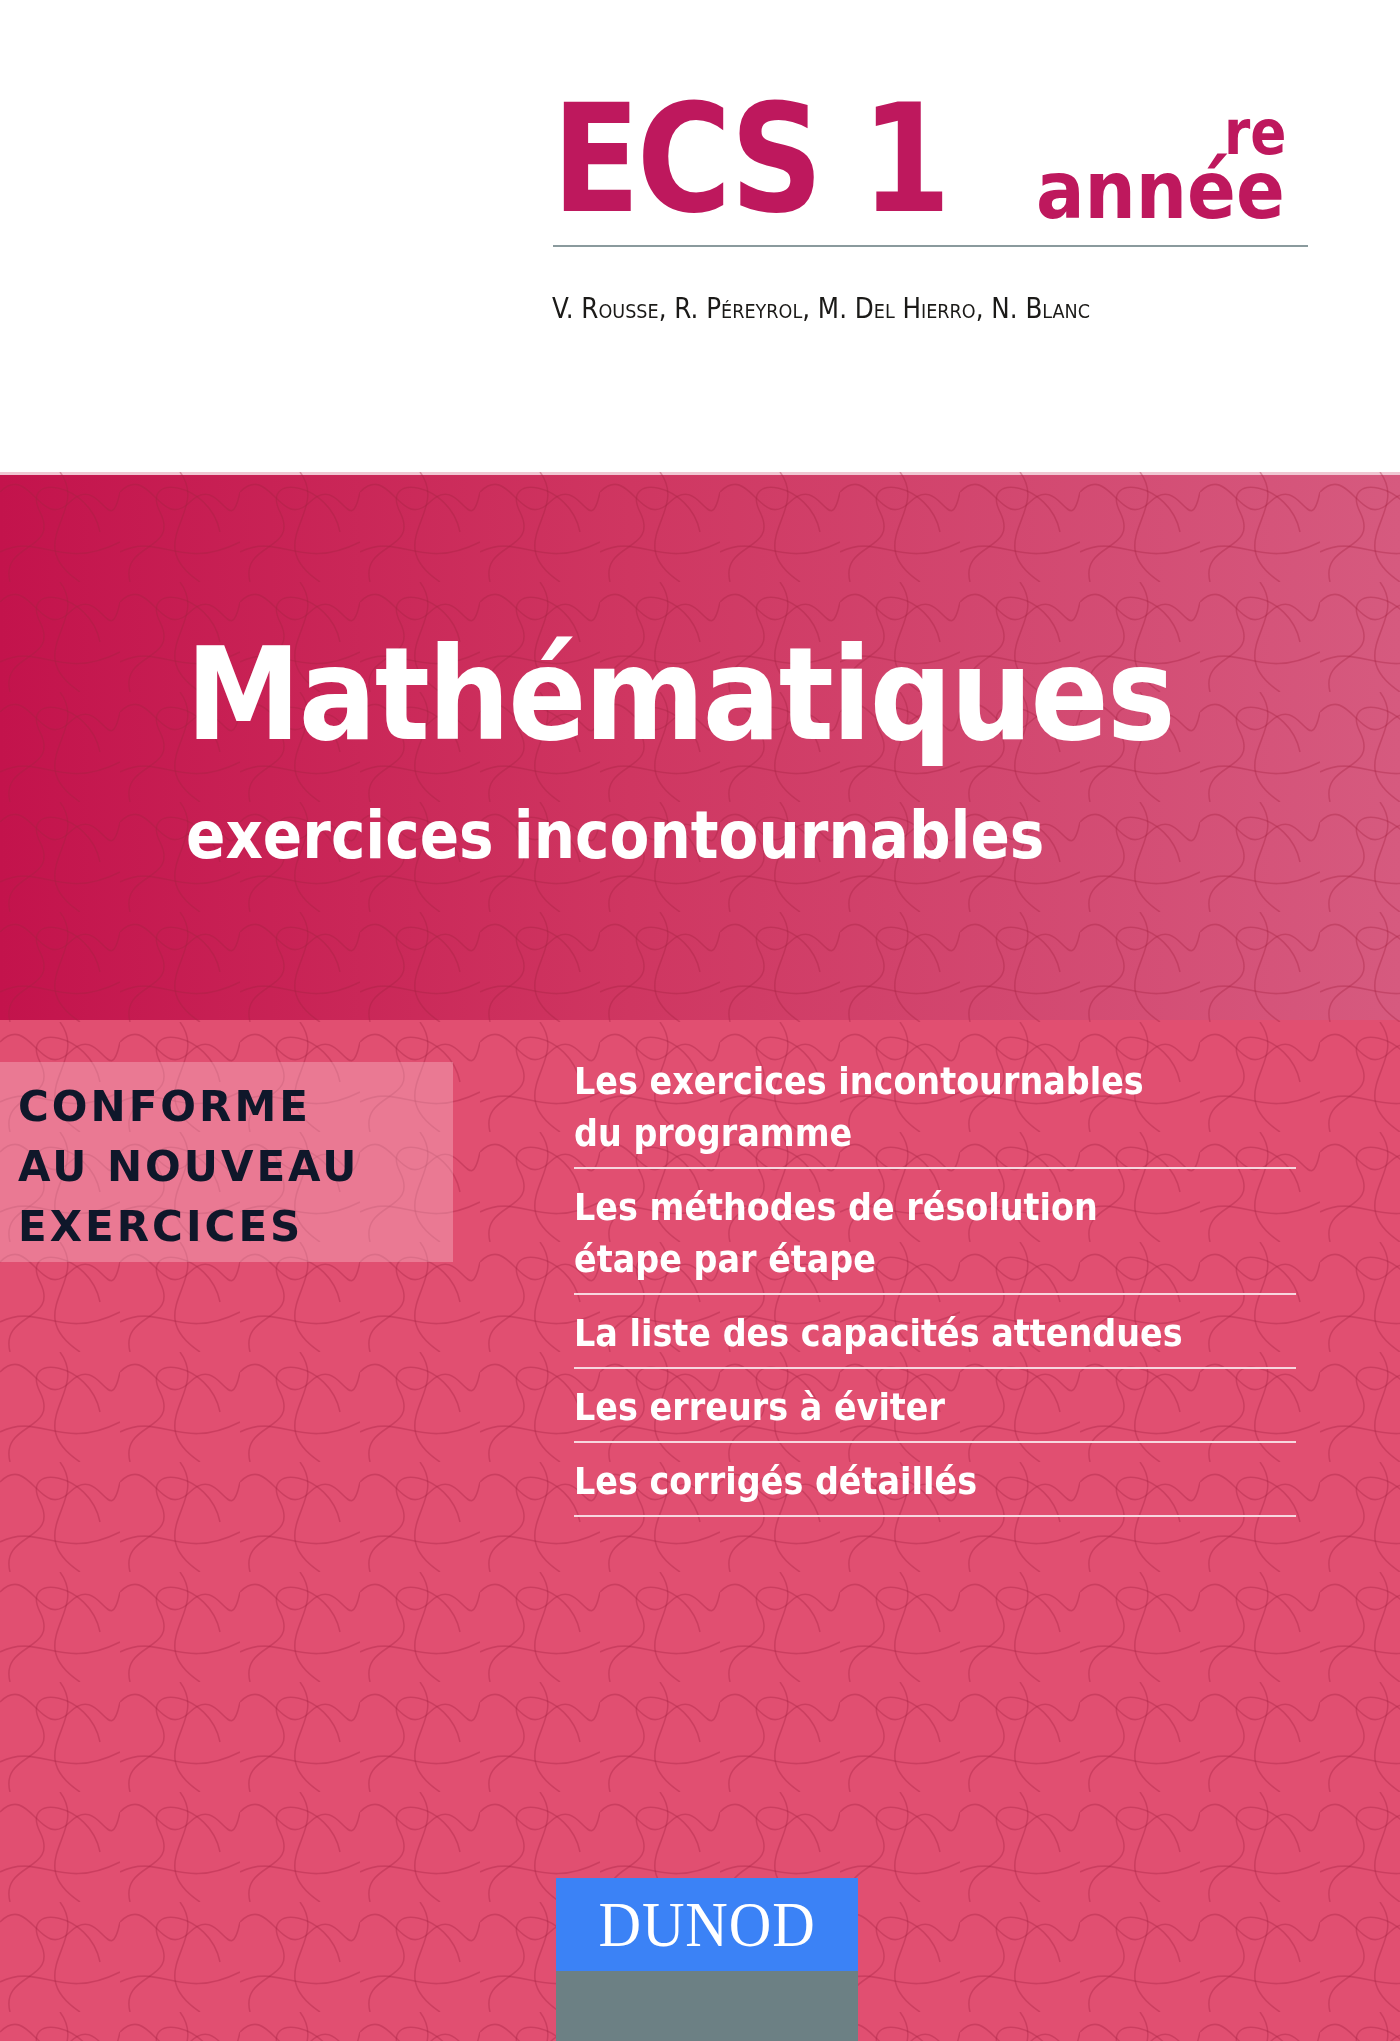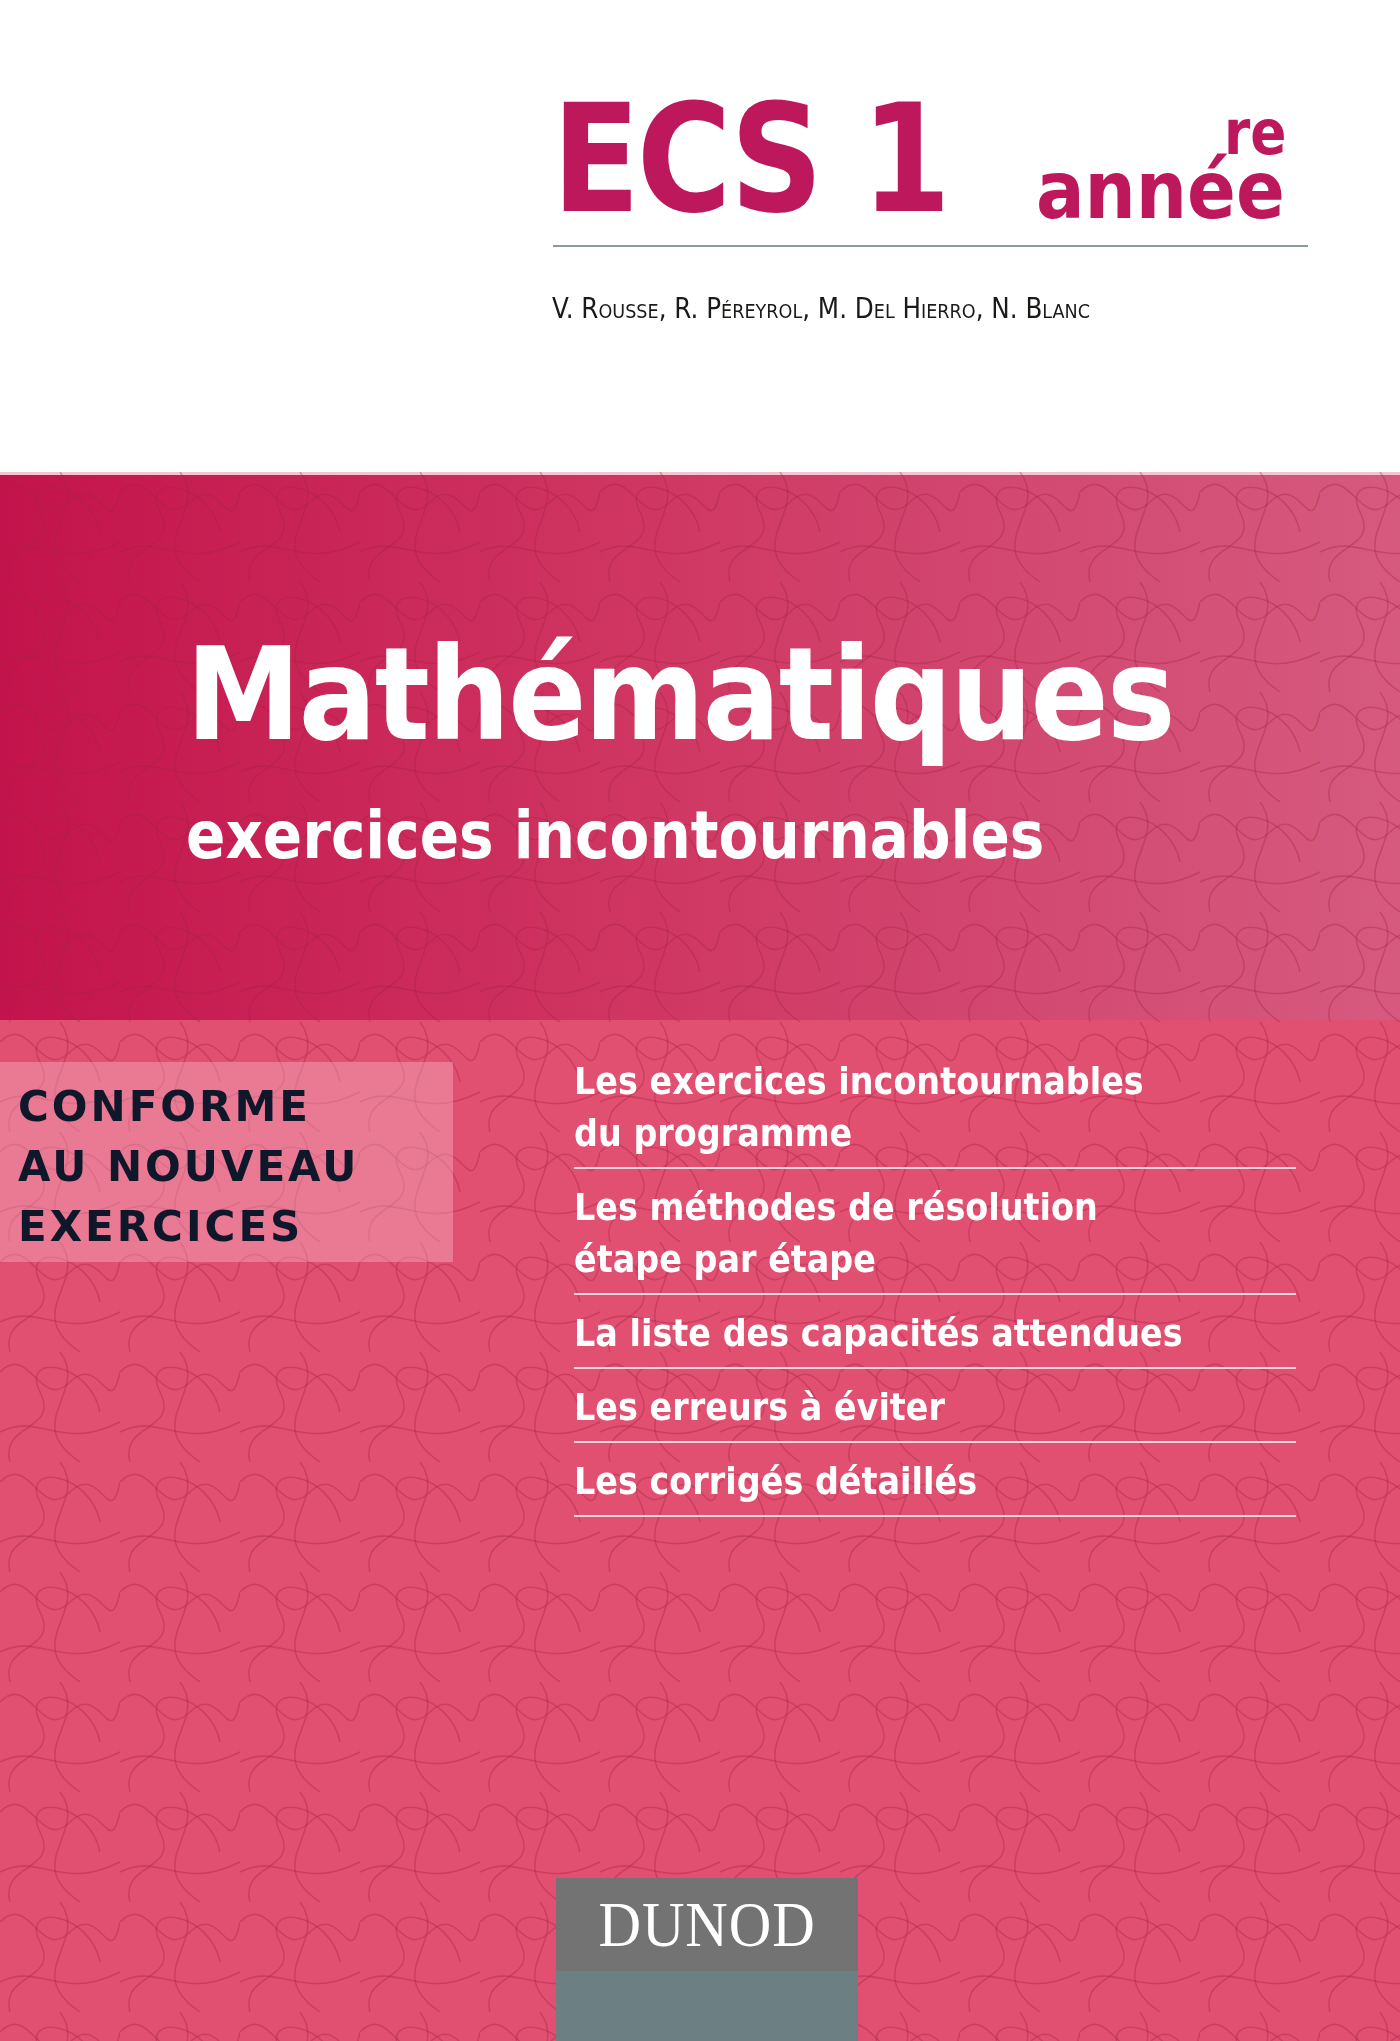--- a/index.html
+++ b/index.html
@@ -104,21 +104,21 @@
     }
     .feature-text {
       display: block;
       font-family: "DejaVu Sans", sans-serif; font-size: 38px; font-weight: bold;
       color: #ffffff; line-height: 52px; white-space: pre-line;
       transform: scaleX(0.88); transform-origin: left top; width: 115%;
     }
     
     .publisher {
       position: absolute; left: 556px; top: 1878px; width: 302px; height: 93px;
-      background: #737373; display: flex; align-items: center; justify-content: center;
+      background: #3b82f6; display: flex; align-items: center; justify-content: center;
     }
     .publisher-name {
       font-family: "Liberation Serif", serif; font-size: 64px; color: #ffffff;
       letter-spacing: 1px; transform: scaleX(0.92);
     }
     .publisher-foot {
       position: absolute; left: 556px; top: 1971px; width: 302px; height: 70px;
       background: #6c8084;
     }
     .texture { position: absolute; left: 0; top: 472px; width: 1400px; height: 1569px; pointer-events: none; }

